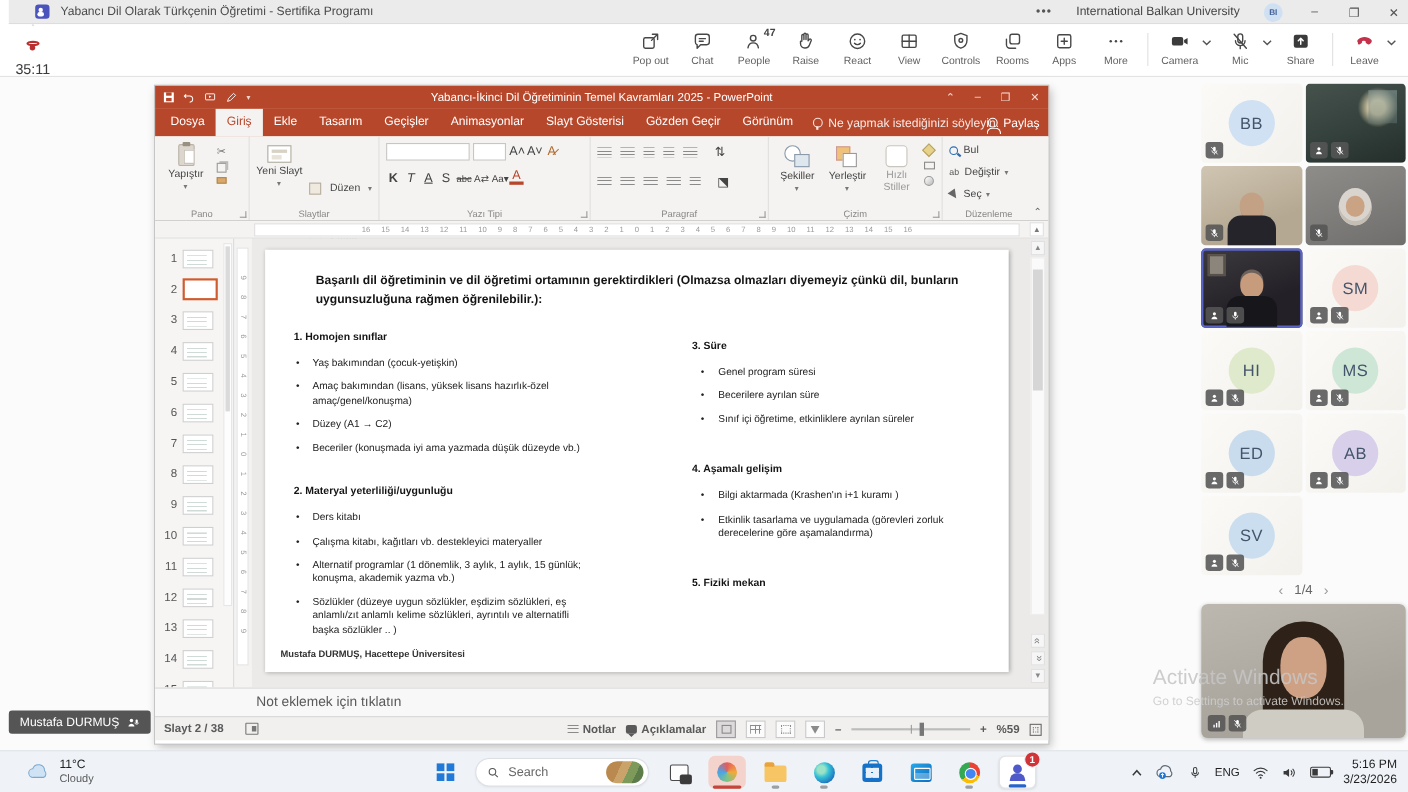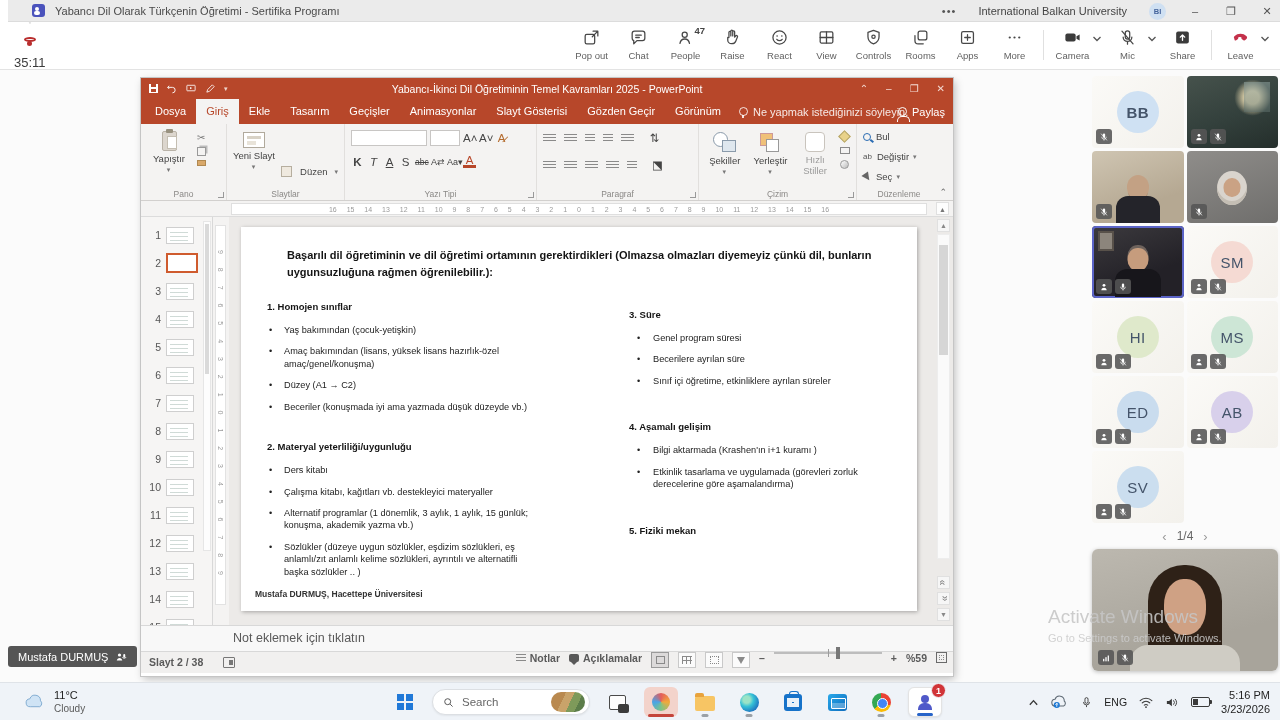--- a/index.html
+++ b/index.html
@@ -130,21 +130,21 @@
   .dbl { display:block; transform:rotate(90deg); color:#777; font-size:10px; width:13px; height:13px; line-height:13px; text-align:center; background:#f6f6f6; border:1px solid #e0e0e0; }
   .dbl.down { transform:rotate(-90deg); }
 
   
   #notes-bar { height:26px; background:#f8f8f8; border-top:1px solid #d8d8d8; position:relative; }
   #notes-text { position:absolute; left:92px; top:0; line-height:25px; font-size:12.5px; color:#595959; }
   #status-bar { height:22px; background:#f1f0ef; border-top:1px solid #d8d8d8; position:relative; font-size:10.5px; color:#5a5a5a;font-weight:bold; }
   #slide-counter { position:absolute; left:8px; line-height:21px; }
   .lang-ico { position:absolute; left:82px; top:5px; width:12px; height:11px; border:1px solid #777; border-radius:1px; }
   .lang-ico::after { content:""; position:absolute; right:1px; top:2px; width:4px; height:5px; background:#777; }
-  #status-right { position:absolute; right:6px; top:0; height:22px; display:flex; align-items:flex-start; gap:9px; }
+  #status-right { position:absolute; right:6px; top:0; height:22px; display:flex; align-items:center; gap:9px; }
   .st-item { display:flex; align-items:center; gap:4px; }
   .bubble-ico { width:10px; height:8px; background:#595959; border-radius:2px; position:relative; }
   .bubble-ico::after { content:""; position:absolute; left:2px; bottom:-3px; border-left:3px solid transparent; border-right:3px solid transparent; border-top:3px solid #595959; }
   .viewbtn { width:18px; height:16px; border:1px solid #c9c9c9; background:#fbfbfb; display:flex; align-items:center; justify-content:center; }
   .viewbtn.sel { background:#dcdada; border-color:#9a9a9a; }
   .vb-in { width:9px; height:8px; border:1px solid #8a8a8a; }
   .vb-grid { width:10px; height:8px; background:repeating-linear-gradient(to right,#8a8a8a 0 1px,transparent 1px 4px),repeating-linear-gradient(to bottom,#8a8a8a 0 1px,transparent 1px 4px); }
   .zoom-track { width:108px; height:2px; background:#bdbdbd; position:relative; }
   .zoom-track::before { content:""; position:absolute; left:50%; top:-3px; width:1px; height:8px; background:#9c9c9c; }
   .zoom-thumb { position:absolute; left:58%; top:-5px; width:4px; height:12px; background:#777; }
@@ -726,21 +726,21 @@
         <circle cx="9" cy="8" r="3.2" fill="#fff"></circle>
         <path d="M3.5 19c.6-3.4 3-5.2 5.5-5.2s4.9 1.8 5.5 5.2z" fill="#fff"></path>
         <rect x="16.5" y="6" width="4" height="7.5" rx="2" fill="#fff"></rect>
         <path d="M15 12a3.6 3.6 0 007 0" stroke="#fff" stroke-width="1.5" fill="none"></path>
       </svg>
   </div>
 
   <div id="sidebar">
     <div id="tile-grid">
         <div class="tile init">
-          <div class="circle" style="background: rgb(207, 225, 243); font-weight: bold;">
+          <div class="circle" style="background: rgb(207, 225, 243);">
             <span>BB</span>
           </div>
           <div class="badges">
             <span class="badge">
               <svg viewBox="0 0 24 24">
                 <rect x="9.2" y="3.5" width="5.6" height="10" rx="2.8" fill="#fff"></rect>
                 <path d="M6.5 11.5a5.5 5.5 0 0011 0M12 17v3.5" stroke="#fff" stroke-width="1.8" fill="none"></path>
                 <path d="M5 4l14 16" stroke="#fff" stroke-width="1.8"></path>
               </svg>
             </span>

